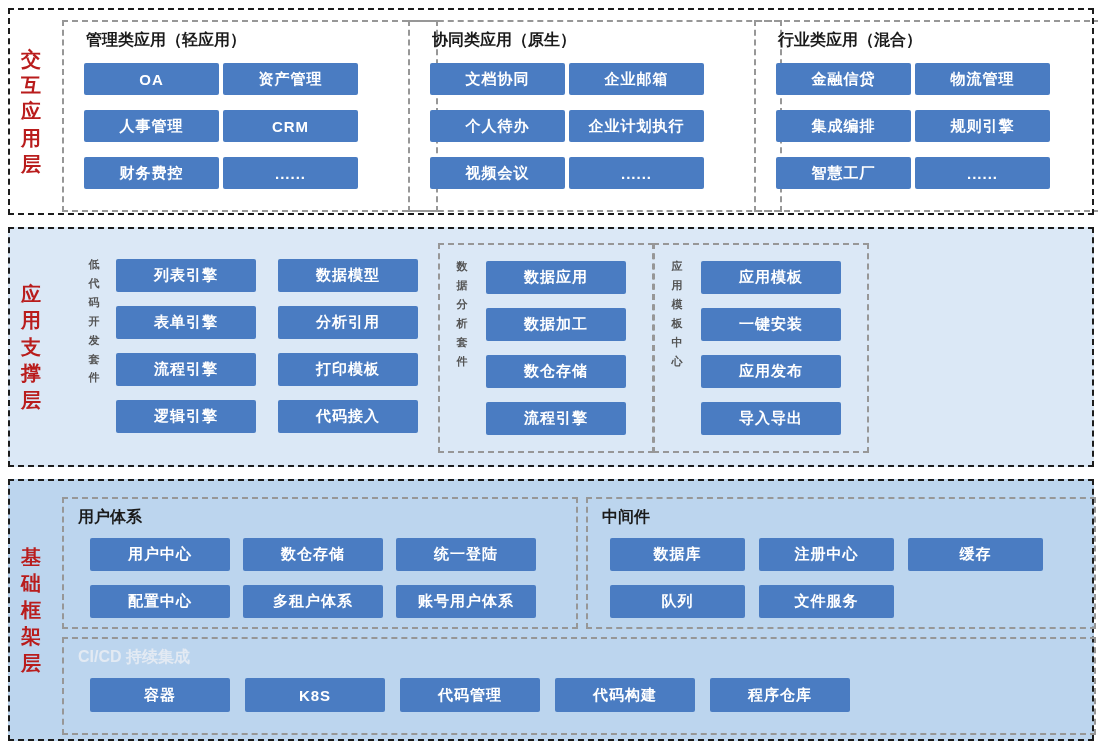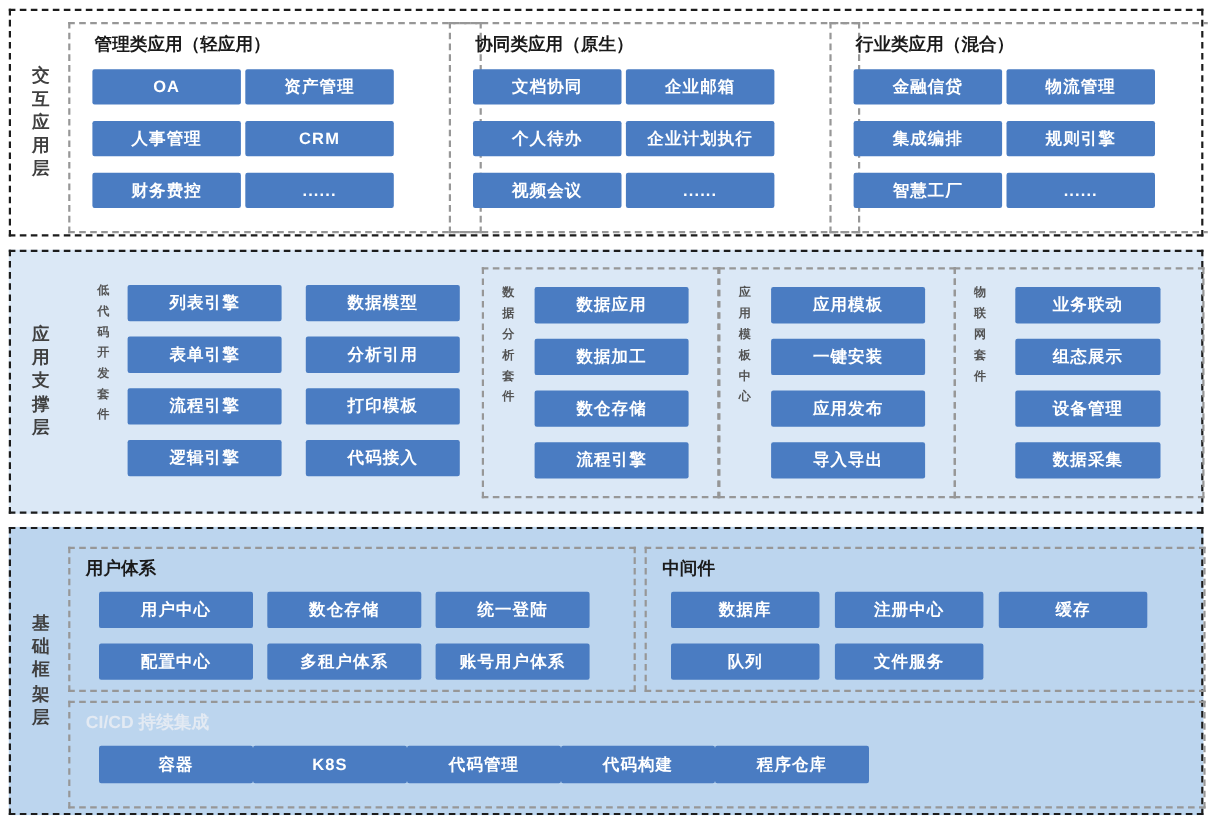--- a/index.html
+++ b/index.html
@@ -7,22 +7,22 @@
   .canvas { position: relative; width: 1098px; height: 745px; background: #ffffff; overflow: hidden; }
 
   
   .layer { position: absolute; left: 8px; width: 1082px; border: 2px dashed #1c1c1c; }
   .layer-interaction { top: 8px;   height: 203px; background: #ffffff; }
   .layer-support     { top: 227px; height: 236px; background: var(--support-layer-bg, #dbe8f6); }
   .layer-foundation  { top: 479px; height: 258px; background: var(--foundation-layer-bg, #bcd5ee); }
 
   .layer-label { position: absolute; left: 6px; top: 0; bottom: 0; width: 34px;
                  display: flex; align-items: center; justify-content: center; }
-  .layer-label span { display: block; width: 24px; font-size: 16px; line-height: 1.32;
-                      font-weight: bold; color: #404040; word-break: break-all; text-align: right; }
+  .layer-label span { display: block; width: 24px; font-size: 20px; line-height: 1.32;
+                      font-weight: bold; color: #b91c1c; word-break: break-all; text-align: left; }
 
   .group { position: absolute; border: 2px dashed #979797; }
   .group-title { font-size: 16px; font-weight: bold; color: #1a1a1a; }
 
   .chip { display: flex; align-items: center; justify-content: center; height: 32px;
           background: var(--node-blue, #4a7cc2); color: #ffffff; font-size: 15px;
           font-weight: 600; border-radius: 2px; letter-spacing: 1px; }
 
   
   .tg { top: 10px; height: 180px; padding: 8px 20px 0; }
@@ -51,21 +51,21 @@
 
   
   .bgg .group-title { margin: 8px 0 0 14px; }
   .bg-users      { left: 52px;  top: 16px;  width: 512px;  height: 128px; }
   .bg-middleware { left: 576px; top: 16px;  width: 506px;  height: 128px; }
   .bg-users .items { display: grid; grid-template-columns: repeat(3, 140px); gap: 14px 13px; margin: 10px 0 0 26px; }
   .bg-middleware .items { display: grid; grid-template-columns: repeat(3, 135px); gap: 14px 14px; margin: 10px 0 0 22px; }
   .bg-users .chip, .bg-middleware .chip { height: 33px; }
   .bg-cicd { left: 52px; top: 156px; width: 1030px; height: 94px; }
   .bg-cicd .group-title { color: #e3eaf3; }
-  .bg-cicd .items { display: flex; gap: 0; margin: 10px 0 0 26px; }
+  .bg-cicd .items { display: flex; gap: 15px; margin: 10px 0 0 26px; }
   .bg-cicd .chip { width: 140px; height: 34px; }
 </style>
 </head>
 <body>
 
 <div class="canvas">
 
   <section class="layer layer-interaction">
     <div class="layer-label">
       <span>交互应用层</span>
@@ -140,29 +140,20 @@
     <div class="group mg mg-3">
       <div class="vtitle">应用模板中心</div>
       <div class="items">
         <div class="chip">应用模板</div>
         <div class="chip">一键安装</div>
         <div class="chip">应用发布</div>
         <div class="chip">导入导出</div>
       </div>
     </div>
 
-    <div class="group mg mg-4">
-      <div class="vtitle">物联网套件</div>
-      <div class="items">
-        <div class="chip">业务联动</div>
-        <div class="chip">组态展示</div>
-        <div class="chip">设备管理</div>
-        <div class="chip">数据采集</div>
-      </div>
-    </div>
   </section>
 
   <section class="layer layer-foundation">
     <div class="layer-label">
       <span>基础框架层</span>
     </div>
 
     <div class="group bgg bg-users">
       <div class="group-title">用户体系</div>
       <div class="items">

